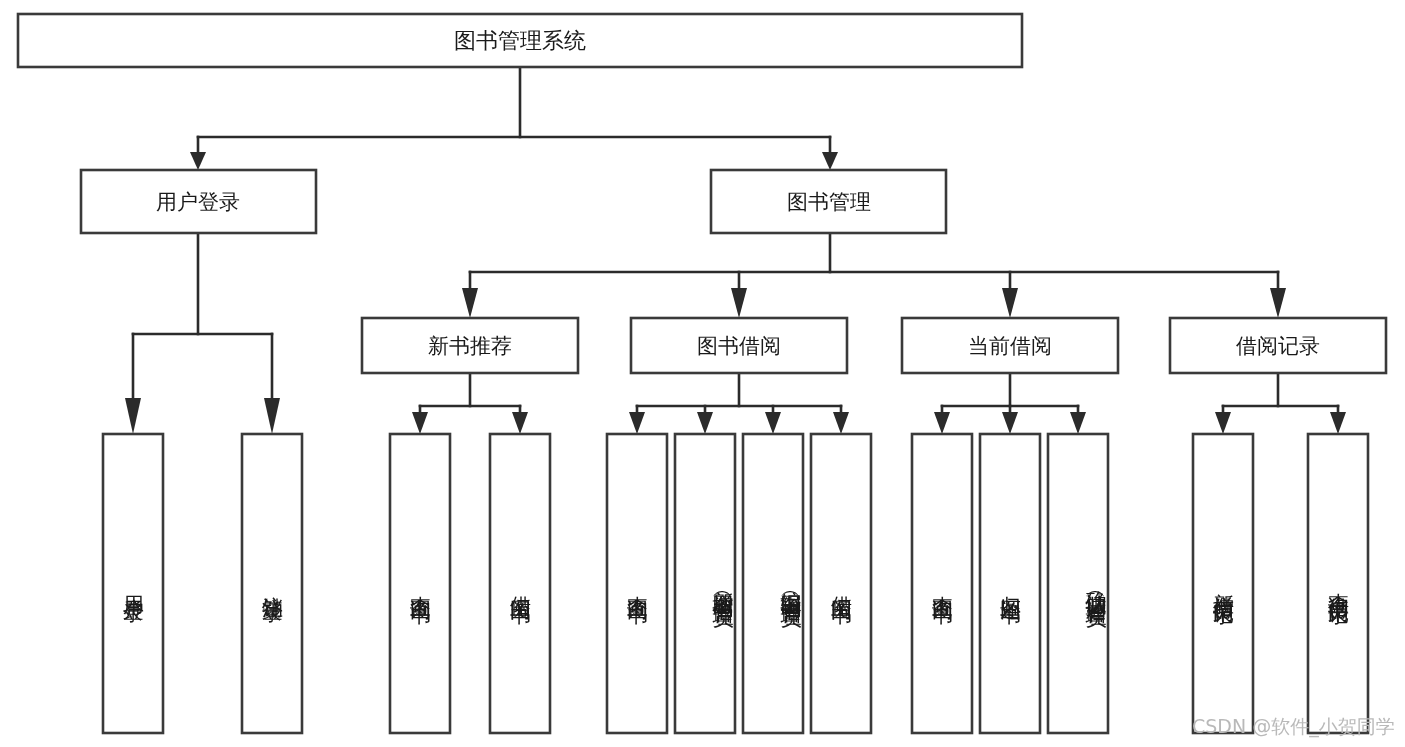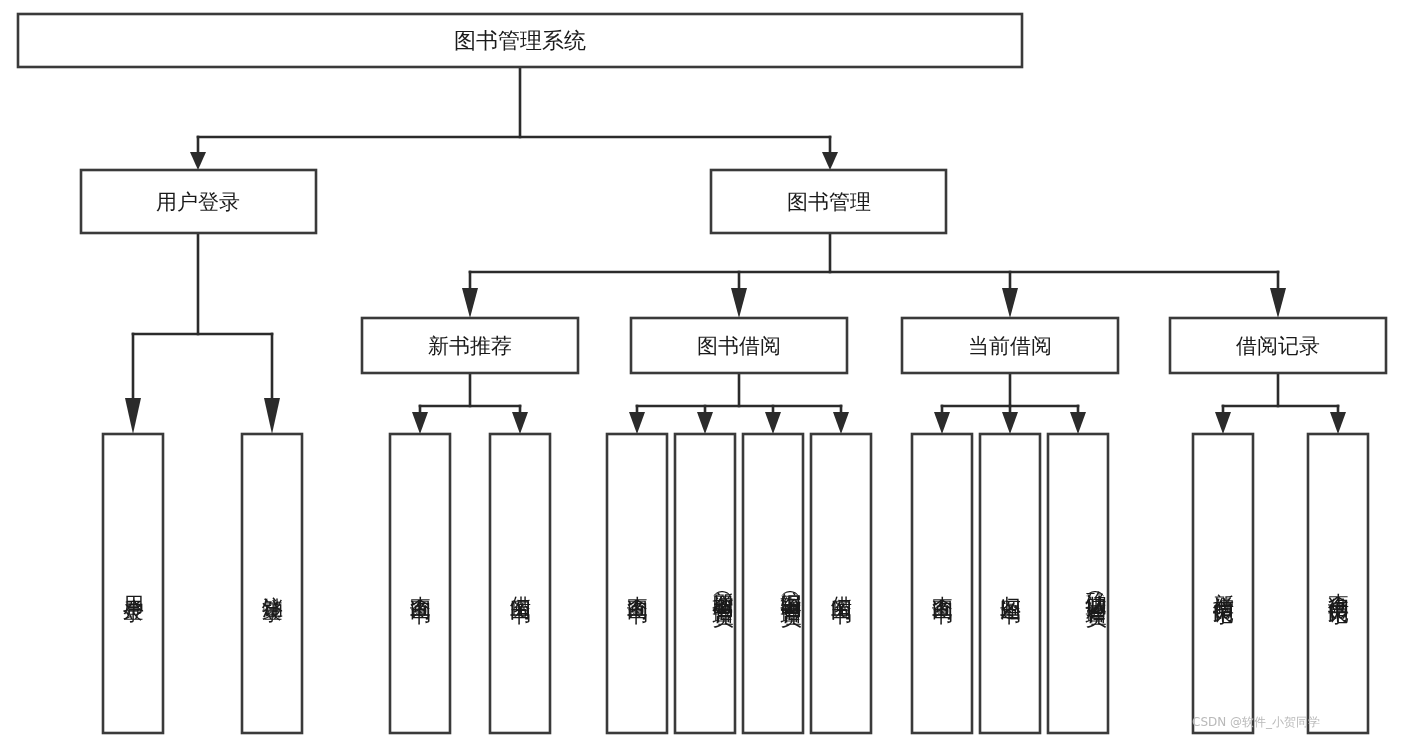--- a/index.html
+++ b/index.html
@@ -63,21 +63,21 @@
     display: flex;
     align-items: center;
     justify-content: center;
     text-align: center;
     white-space: nowrap;
     pointer-events: none;
   }
   .watermark {
     position: absolute;
     font-family: "DejaVu Sans", "Liberation Sans", sans-serif;
-    font-size: 12px;
+    font-size: 19px;
     color: #b9b9b9;
     white-space: nowrap;
   }
 </style>
 </head>
 <body>
 
 <div id="diagram-root">
 
   <svg class="diagram-canvas" viewBox="0 0 1405 747">

